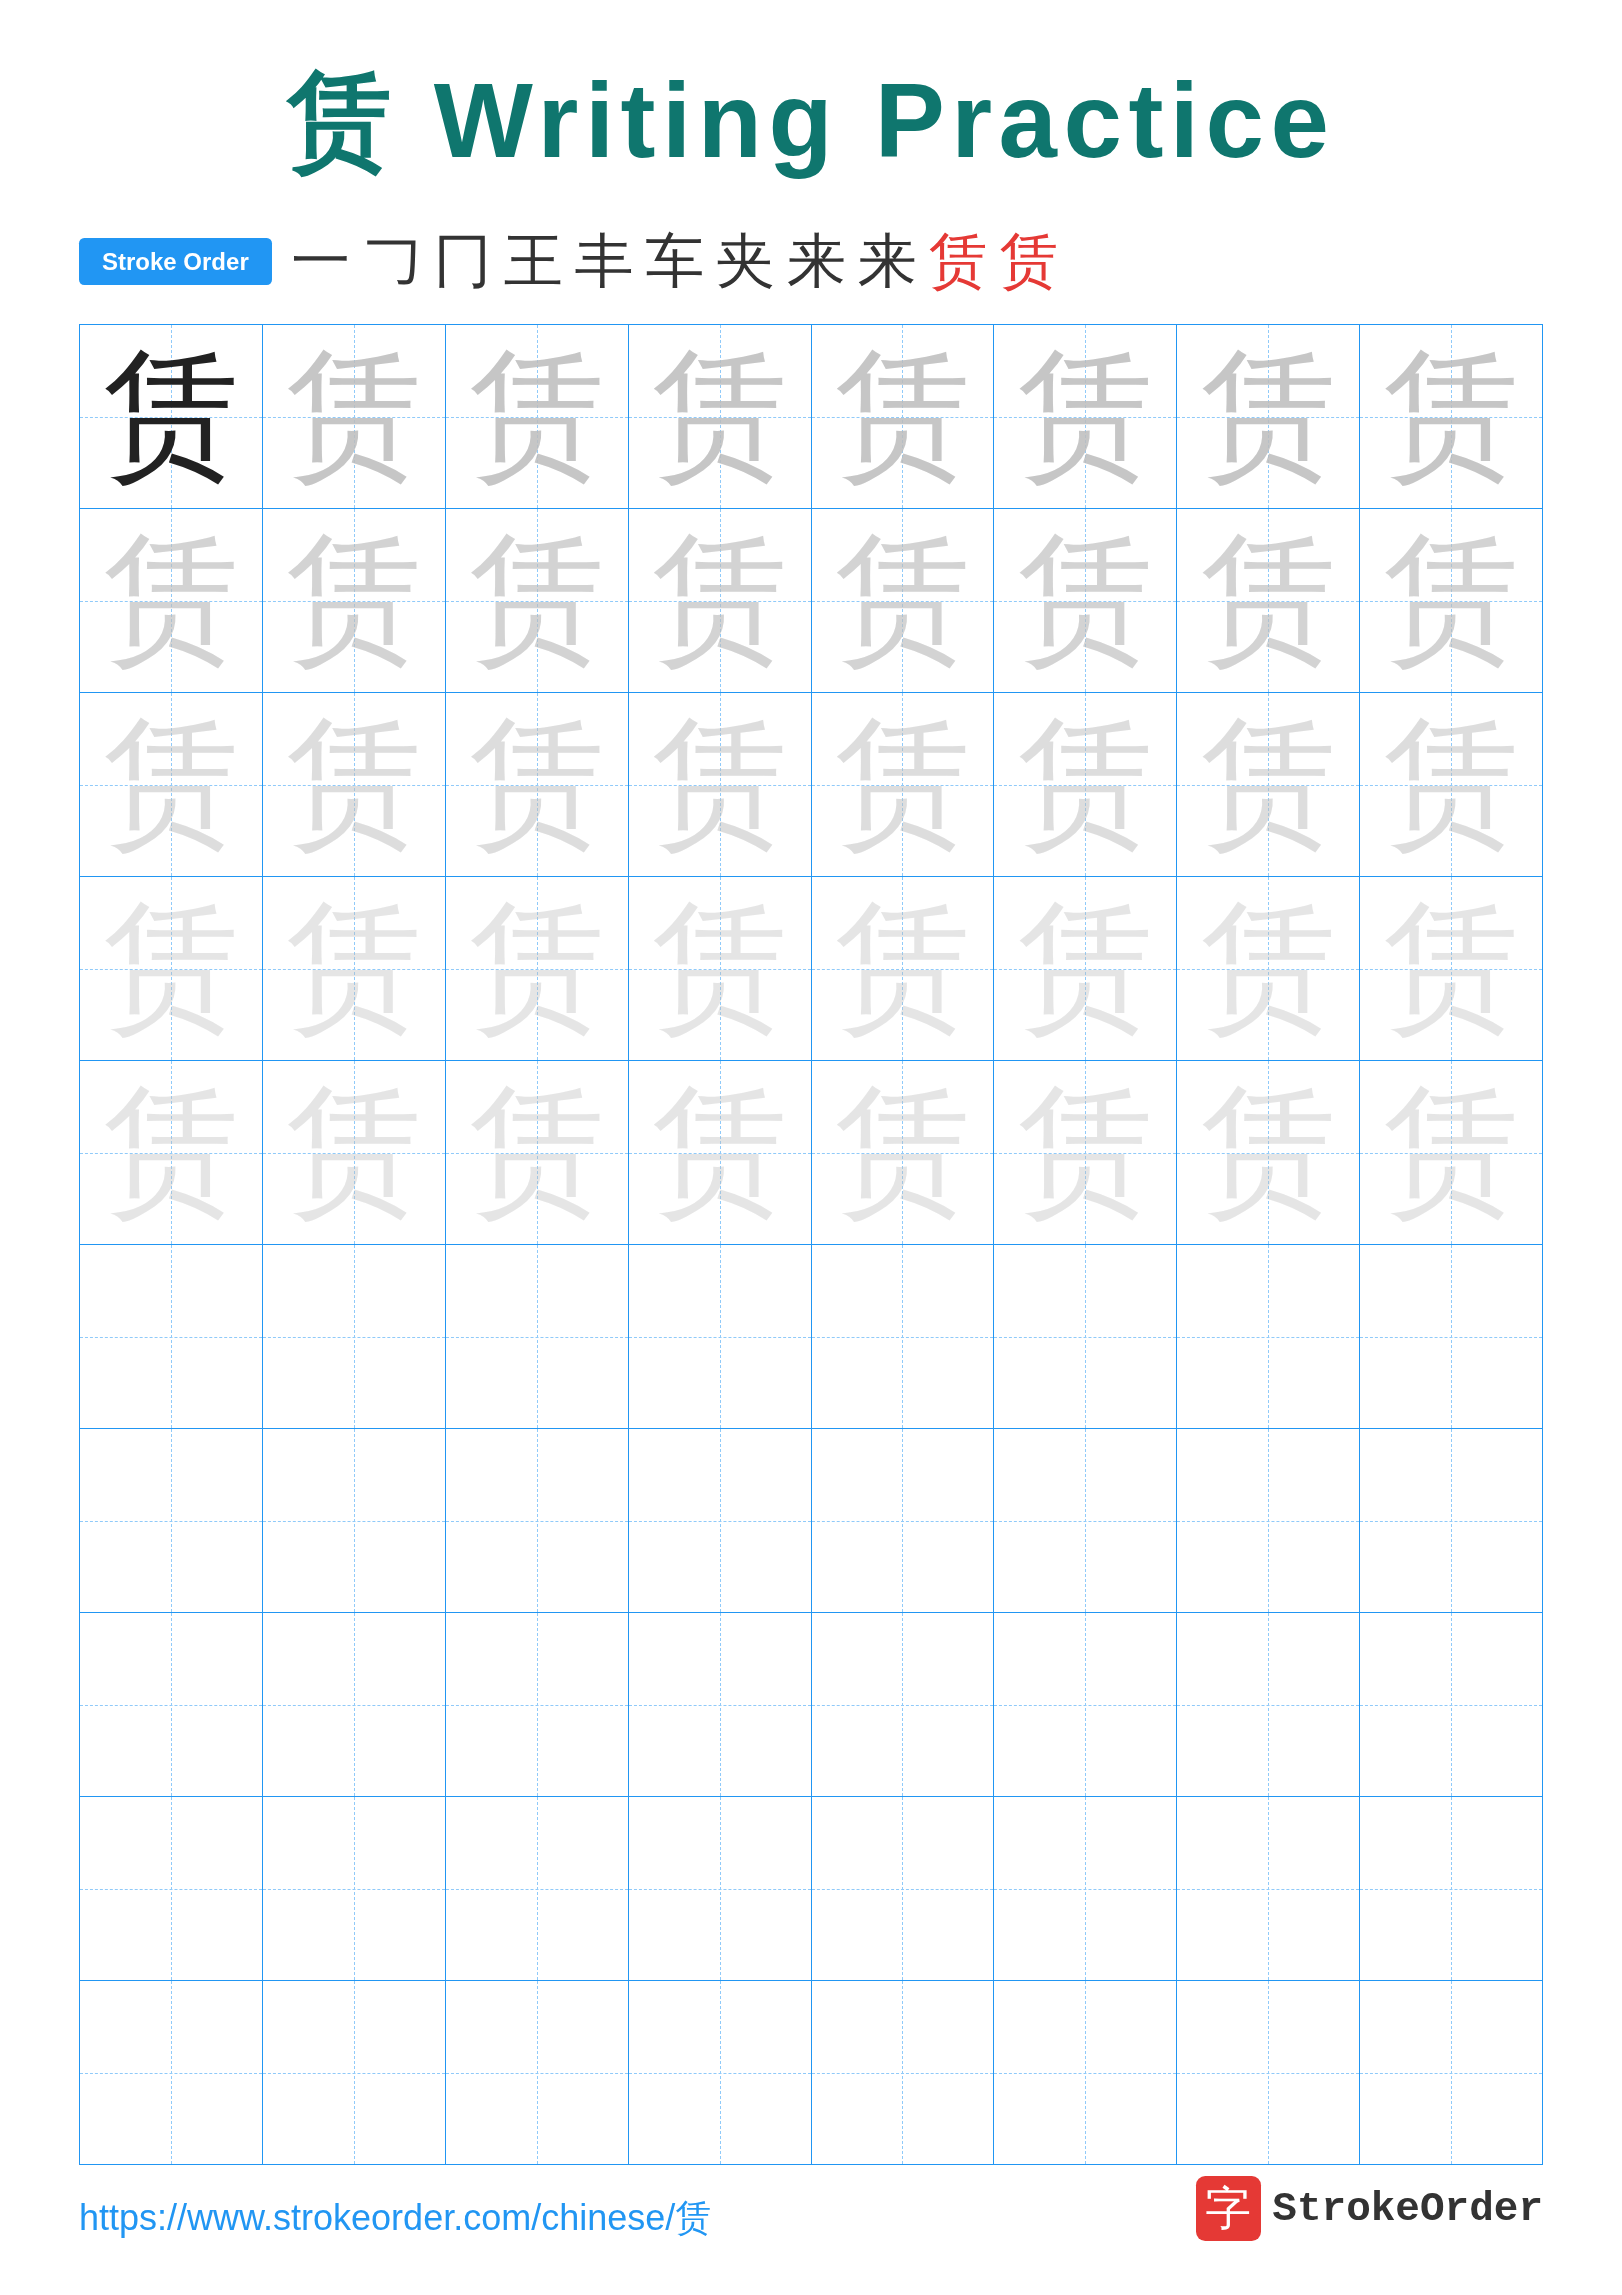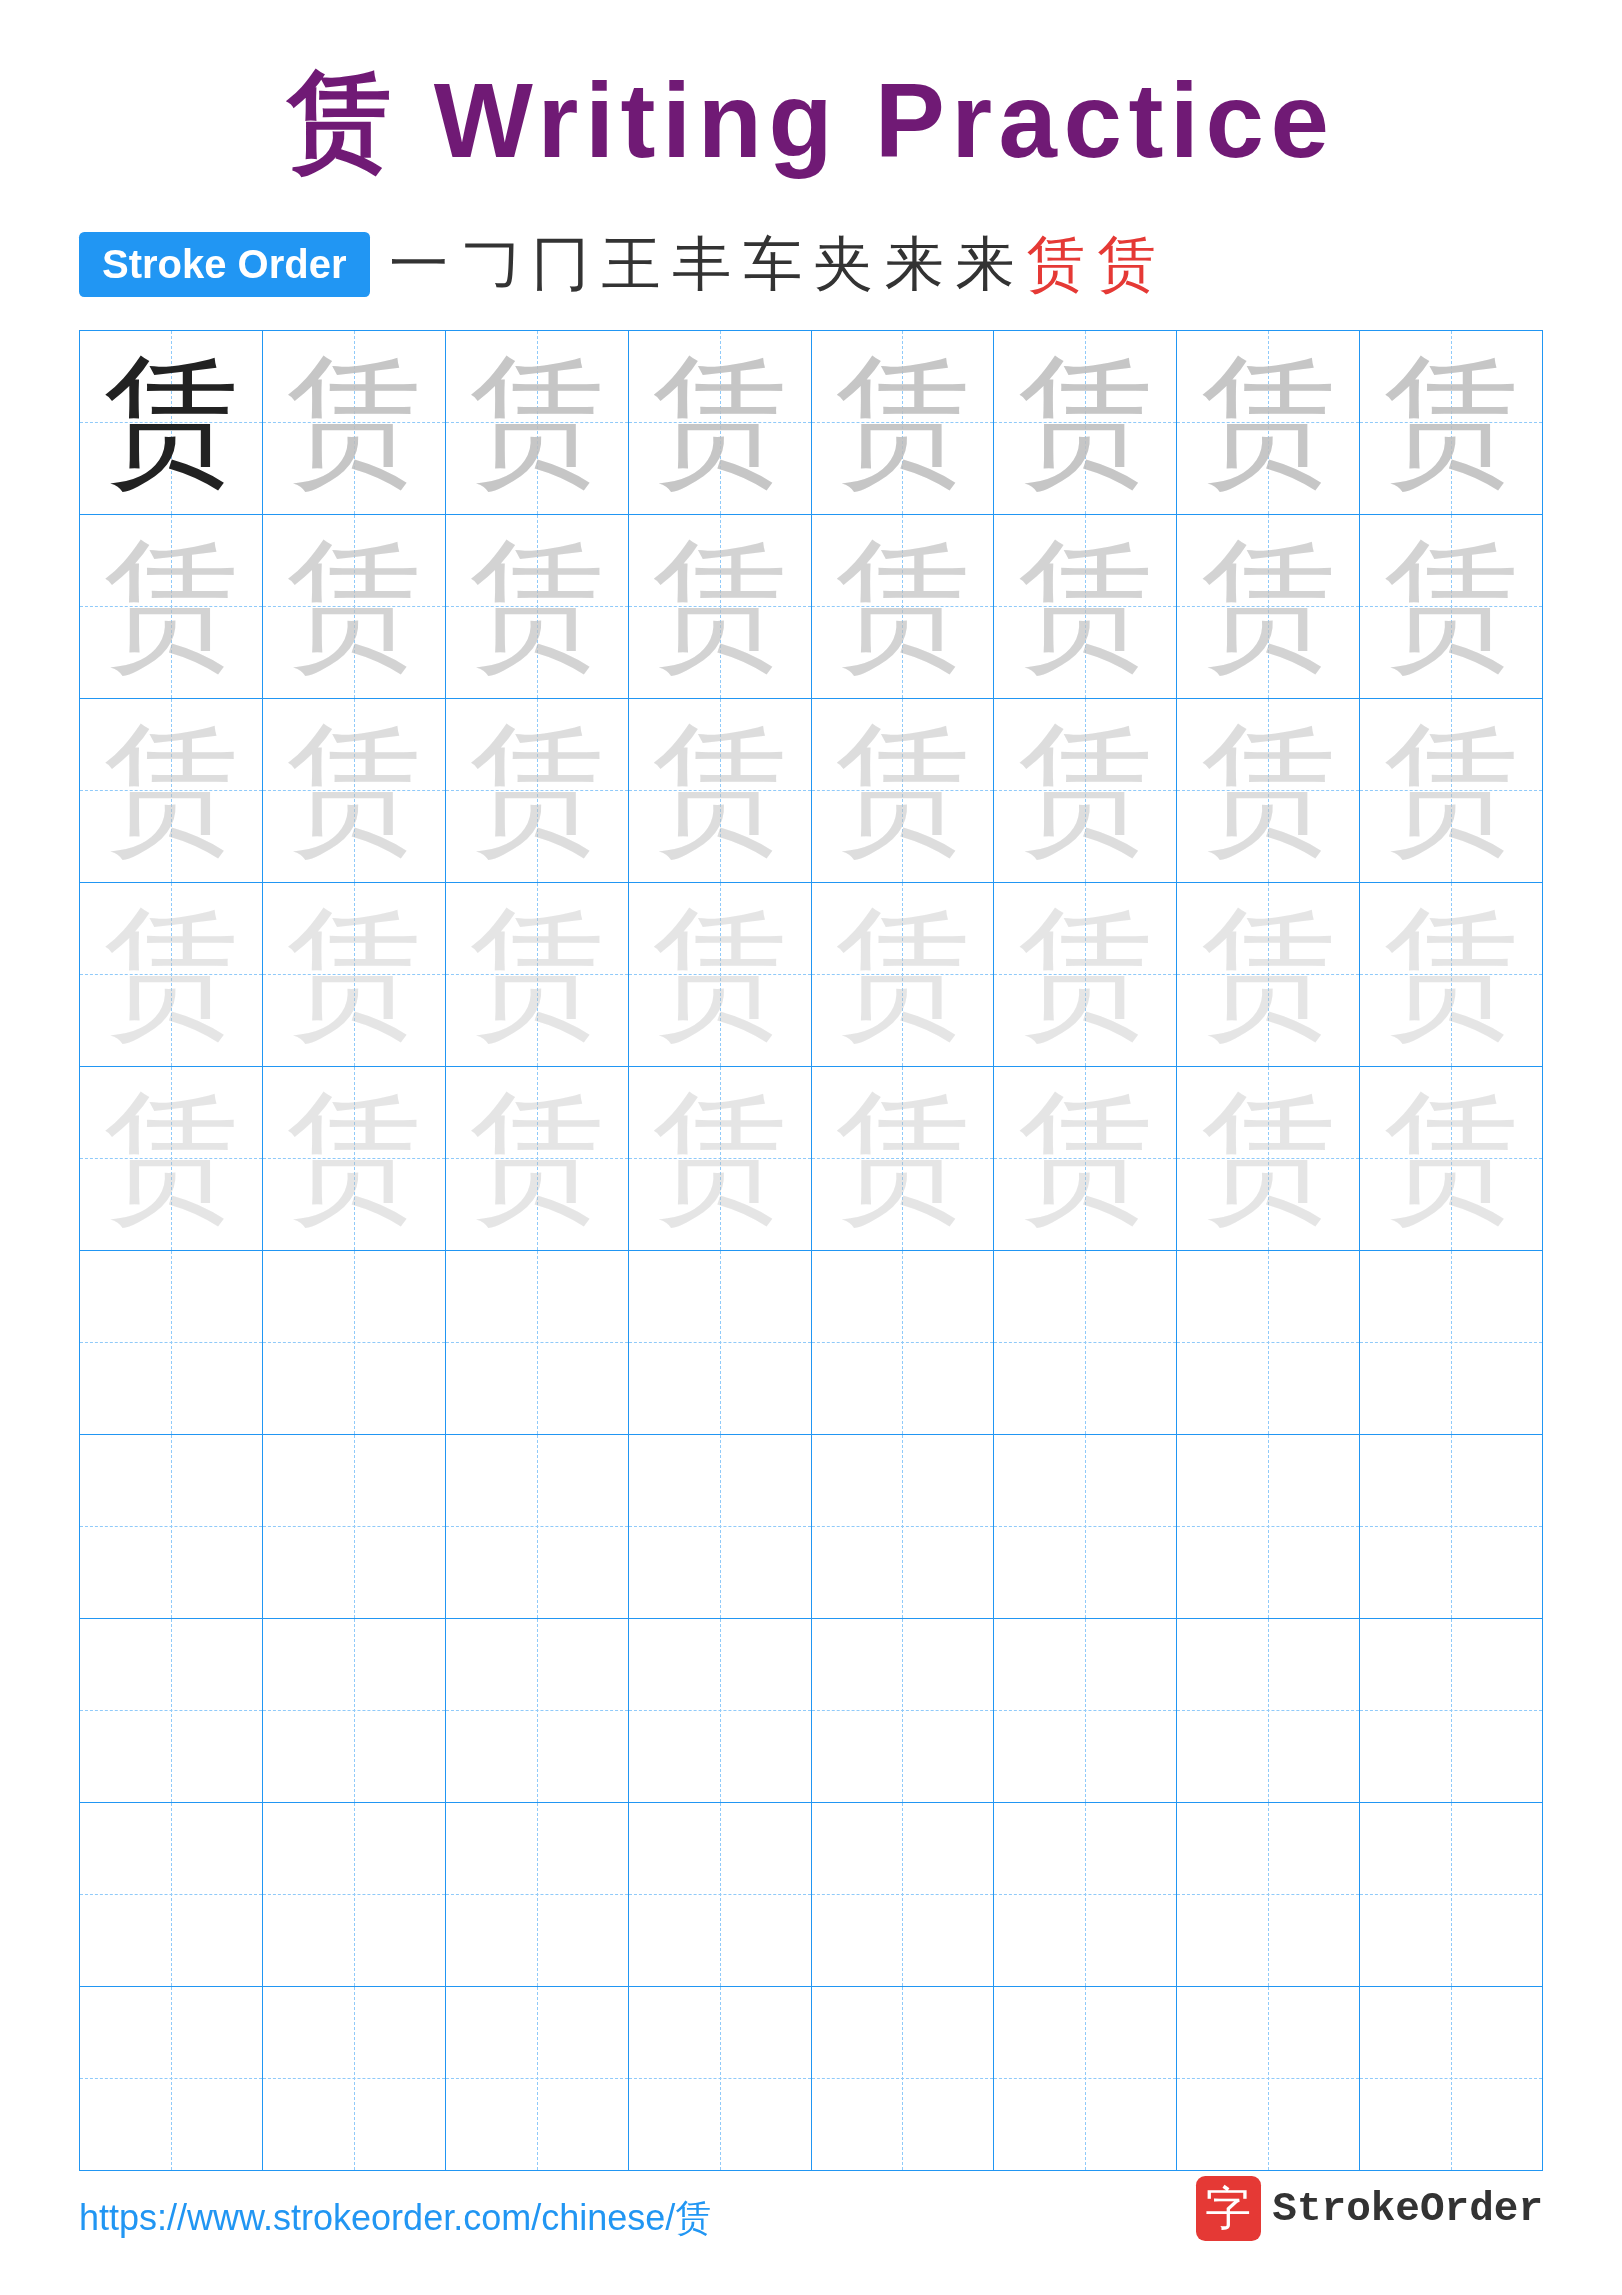--- a/index.html
+++ b/index.html
@@ -17,37 +17,37 @@
       height: 2295px;
       background: #fff;
       position: relative;
       padding: 52px 79px;
     }
 
     .title {
       text-align: center;
       font-size: 105px;
       font-weight: bold;
-      color: #701a75;
+      color: #0f766e;
       margin-bottom: 39px;
       font-family: Arial, sans-serif;
       letter-spacing: 6.5px;
     }
 
     .stroke-order-row {
       display: flex;
       align-items: center;
       margin-bottom: 33px;
       gap: 19.6px;
     }
 
     .stroke-order-badge {
       background: #2196F3;
       color: #fff;
-      font-size: 40px;
+      font-size: 24px;
       font-family: Arial, sans-serif;
       font-weight: bold;
       padding: 9.8px 23px;
       border-radius: 5.2px;
       white-space: nowrap;
       flex-shrink: 0;
     }
 
     .stroke-order-chars {
       display: flex;

